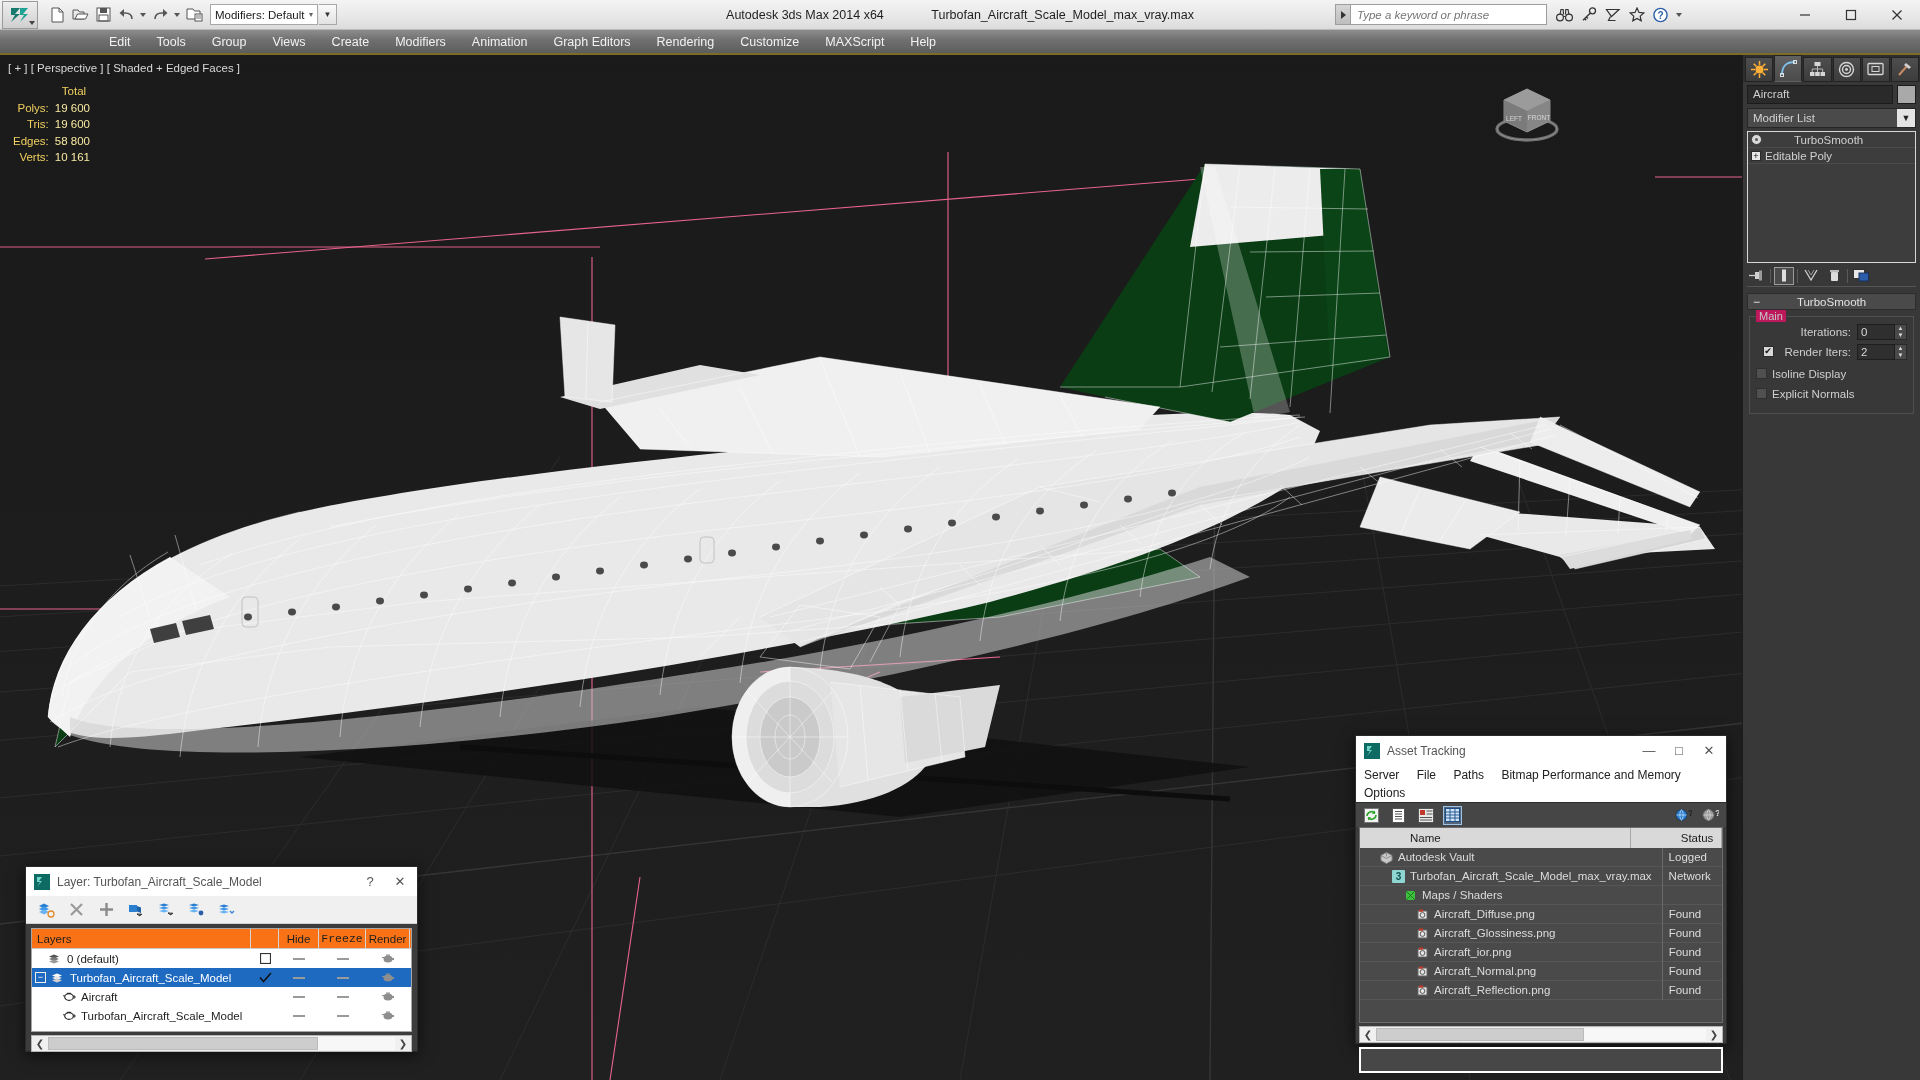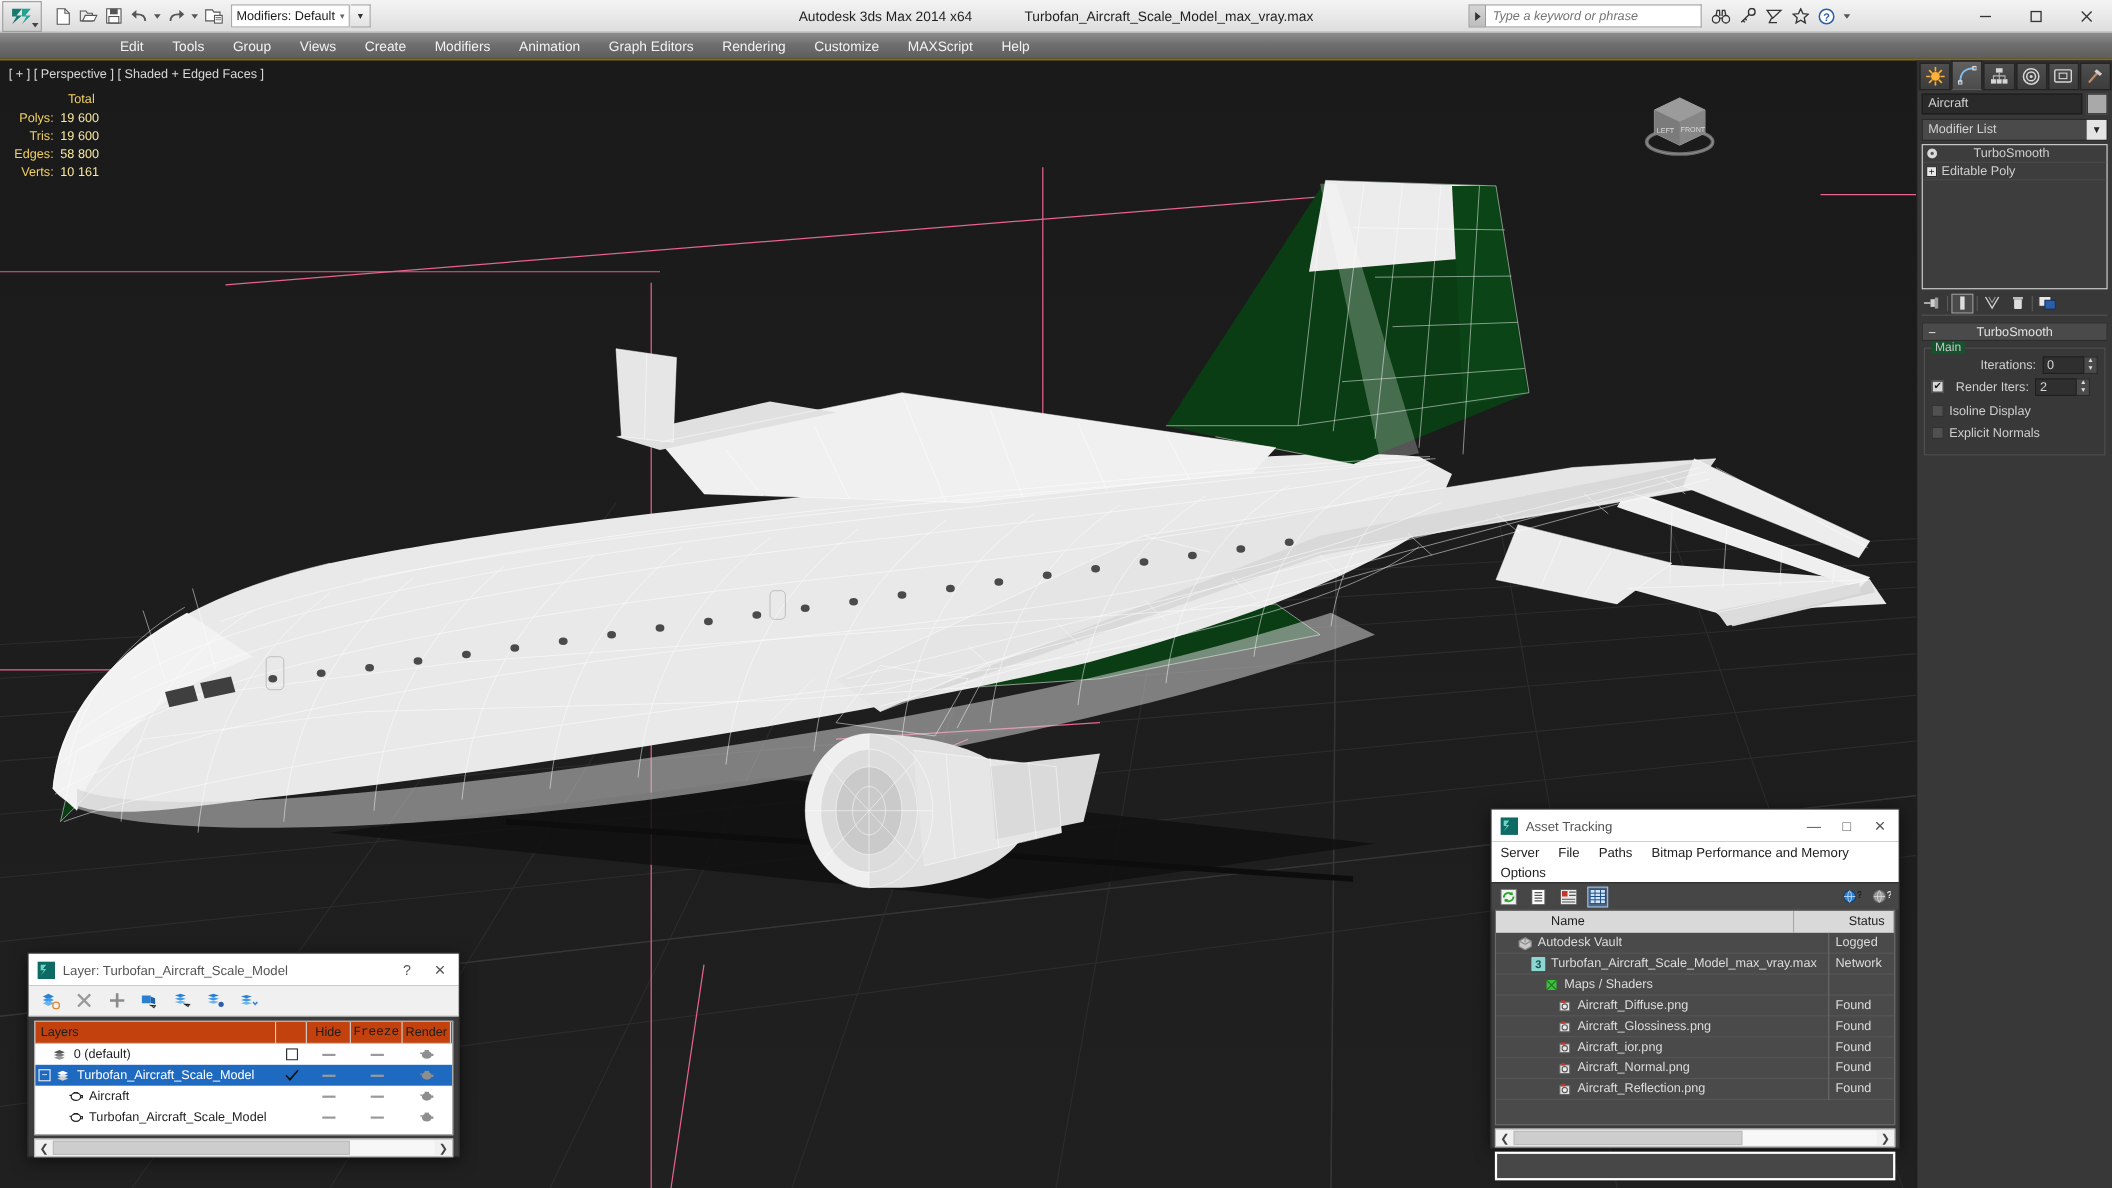--- a/index.html
+++ b/index.html
@@ -93,21 +93,21 @@
   .sbtn{ width:20px;height:18px;display:flex;align-items:center;justify-content:center;cursor:pointer;}
   .sbtn.act{ border:1px solid #9a9a9a; background:#4a4a4a;}
   .sdiv{ width:1px;height:14px;background:#5a5a5a;}
 
   .rollout{ margin-top:6px; }
   .ro-head{ height:17px; background:#4a4a4a; border:1px solid #2c2c2c; margin:0 4px;
     display:flex;align-items:center;justify-content:center;position:relative;cursor:pointer;}
   .ro-head .t{ font-size:11.5px; color:#e2e2e2; }
   .ro-head .m{ position:absolute;left:5px;color:#e2e2e2;font-size:12px;}
   .group{ margin:6px 6px 0 6px; border:1px solid #4f4f4f; padding:6px 6px 8px 6px; position:relative;}
-  .group > .gt{ position:absolute; top:-7px; left:6px; background:#14532d; padding:0 3px;
+  .group > .gt{ position:absolute; top:-7px; left:6px; background:#be185d; padding:0 3px;
     font-size:11px; color:#c6c6c6;}
   .prow{ display:flex; align-items:center; height:17px; margin-bottom:3px; }
   .prow .plbl{ font-size:11.5px; color:#cfcfcf; }
   .spin{ display:flex; align-items:stretch; }
   .spin input{ width:38px;height:16px;background:#2f2f2f;border:1px solid #1e1e1e;color:#d6d6d6;
     font-size:11.5px; padding:0 3px; font-family:"Liberation Sans",sans-serif;}
   .spinbtns{ width:12px;height:16px;background:#4a4a4a;border:1px solid #2a2a2a;border-left:none;
     display:flex;flex-direction:column;cursor:pointer;}
   .spinbtns i{ flex:1; display:flex; align-items:center; justify-content:center; font-size:6px; color:#ddd;}
   .chk{ width:11px;height:11px;background:#d9d9d9;border:1px solid #2a2a2a; flex:none;
@@ -128,21 +128,21 @@
   .dlg-title .ico{ width:16px;height:16px;margin-right:7px; flex:none;}
   .dlg-title .t{ font-size:12px; color:#555; flex:1; white-space:nowrap;}
   .dlg-title .qb{ width:30px;height:27px;display:flex;align-items:center;justify-content:center;
      font-size:13px;color:#555;cursor:pointer;}
 
   .layer-dlg{ left:25px; top:866px; width:393px; height:186px; }
   .l-toolbar{ height:28px; background:#f0f0f0; display:flex; align-items:center; gap:10px; padding-left:10px;
      border-bottom:1px solid #d0d0d0;}
   .l-toolbar .lt{ width:20px;height:20px;display:flex;align-items:center;justify-content:center;cursor:pointer;}
   .l-grid{ margin:4px 5px 0 5px; background:#fff; border:1px solid #a6a6a6; height:104px; overflow:hidden;}
-  .lg-head{ display:flex; height:20px; background:#c2410c; border-bottom:1px solid #c9c9c9; font-size:11.5px;
+  .lg-head{ display:flex; height:20px; background:#f97316; border-bottom:1px solid #c9c9c9; font-size:11.5px;
      color:#1e1e1e; align-items:center;}
   .lg-head .c{ border-right:1px solid #d3d3d3; height:20px; display:flex;align-items:center; padding:0 5px;}
   .c-name{ width:219px; } .c-chk{ width:28px; justify-content:center;} .c-hide{width:40px;justify-content:center;}
   .c-frz{width:47px;justify-content:center;font-family:Liberation Mono, monospace;} .c-rnd{width:44px;justify-content:center;border-right:none;}
   .lg-row{ display:flex; height:19px; font-size:11.5px; color:#1e1e1e; align-items:center; }
   .lg-row.sel{ background:#1e6ac1; color:#fff; }
   .lg-row .c{ height:19px; display:flex; align-items:center; padding:0 5px; }
   .lg-row .c-name{ gap:5px; }
   .dash{ width:12px;height:2px;background:#9a9a9a;display:block;}
   .teapot{ width:14px;height:11px; flex:none;}
@@ -721,21 +721,21 @@
       <div class="prow" style="justify-content:flex-end;gap:6px;">
         <span class="plbl">Iterations:</span>
         <span class="spin">
           <input value="0" style="">
           <span class="spinbtns">
               <i>▲</i>
               <i>▼</i>
             </span>
         </span>
       </div>
-      <div class="prow" style="gap:6px;">
+      <div class="prow" style="justify-content:flex-end;gap:6px;">
         <span class="chk on"></span>
         <span class="plbl">Render Iters:</span>
         <span class="spin">
           <input value="2" style="">
           <span class="spinbtns">
               <i>▲</i>
               <i>▼</i>
             </span>
         </span>
       </div>

